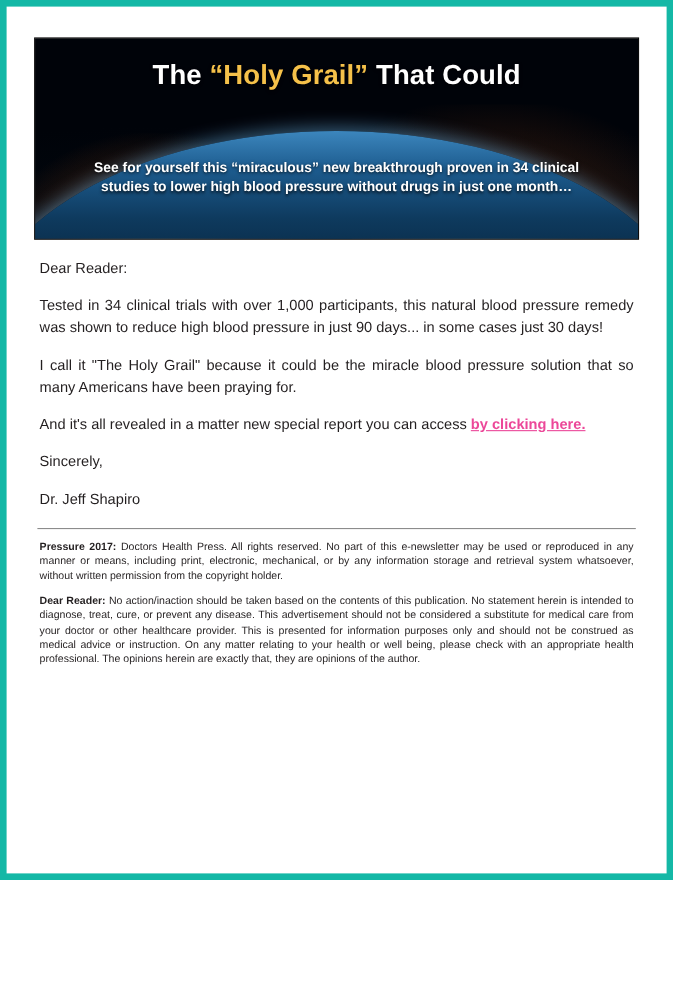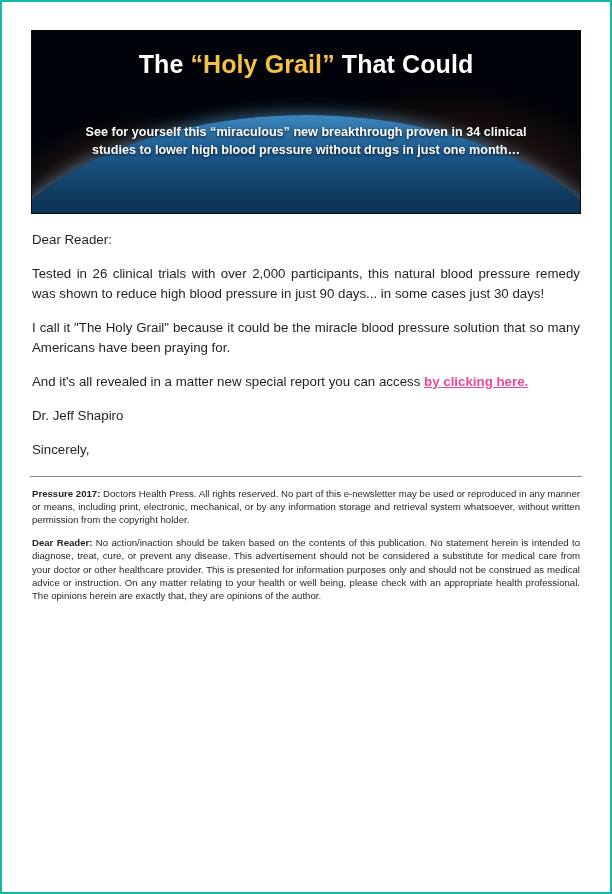--- a/index.html
+++ b/index.html
@@ -9,22 +9,22 @@
   }
   body {
     width: 612px;
     height: 894px;
     font-family: "Liberation Sans", sans-serif;
     color: #231f20;
   }
   .page {
     box-sizing: border-box;
     width: 612px;
-    height: 894px;
-    border: 2px solid #14b8a6;
+    height: 800px;
+    border: 6px solid #14b8a6;
     padding: 18px 24px 0 24px;
     background: #fff;
     overflow: hidden;
   }
 
   
   .banner {
     position: relative;
     width: 548px;
     height: 182px;
@@ -70,21 +70,21 @@
   .banner-h1 {
     font-size: 25px;
     font-weight: bold;
     line-height: 1.22;
     letter-spacing: 0.1px;
   }
   .banner-h1 .gold {
     color: #f5c14a;
   }
   .banner-sub {
-    margin-top: 14px;
+    margin-top: 30px;
     font-size: 12.6px;
     font-weight: bold;
     line-height: 1.42;
     color: #ffffff;
     padding: 0 8px;
   }
 
   
   .letter {
     margin-top: 16px;
@@ -140,25 +140,25 @@
       <div class="banner-h1">
         <span>The </span><span class="gold">“Holy Grail”</span><span> That Could</span><br>
         <br>
       </div>
       <div class="banner-sub">See for yourself this “miraculous” new breakthrough proven in 34 clinical studies to lower high blood pressure without drugs in just one month…</div>
     </div>
   </div>
 
   <div class="letter">
     <p class="nojustify">Dear Reader:</p>
-    <p>Tested in 26 clinical trials with over 2,000 participants, this natural blood pressure remedy was shown to reduce high blood pressure in just 90 days... in some cases just 30 days!</p>
+    <p>Tested in 34 clinical trials with over 1,000 participants, this natural blood pressure remedy was shown to reduce high blood pressure in just 90 days... in some cases just 30 days!</p>
     <p>I call it "The Holy Grail" because it could be the miracle blood pressure solution that so many Americans have been praying for.</p>
     <p><span>And it's all revealed in a matter new special report you can access </span><a href="#">by clicking here.</a></p>
+    <p class="nojustify">Sincerely,</p>
     <p class="nojustify">Dr. Jeff Shapiro</p>
-    <p class="nojustify">Sincerely,</p>
   </div>
 
   <hr class="rule">
 
   <div class="fineprint">
     <p><b>Pressure 2017:</b><span> Doctors Health Press. All rights reserved. No part of this e-newsletter may be used or reproduced in any manner or means, including print, electronic, mechanical, or by any information storage and retrieval system whatsoever, without written permission from the copyright holder.</span></p>
     <p><b>Dear Reader:</b><span> No action/inaction should be taken based on the contents of this publication. No statement herein is intended to diagnose, treat, cure, or prevent any disease. This advertisement should not be considered a substitute for medical care from your doctor or other healthcare provider. This is presented for information purposes only and should not be construed as medical advice or instruction. On any matter relating to your health or well being, please check with an appropriate health professional. The opinions herein are exactly that, they are opinions of the author.</span></p>
   </div>
 
 </div>

